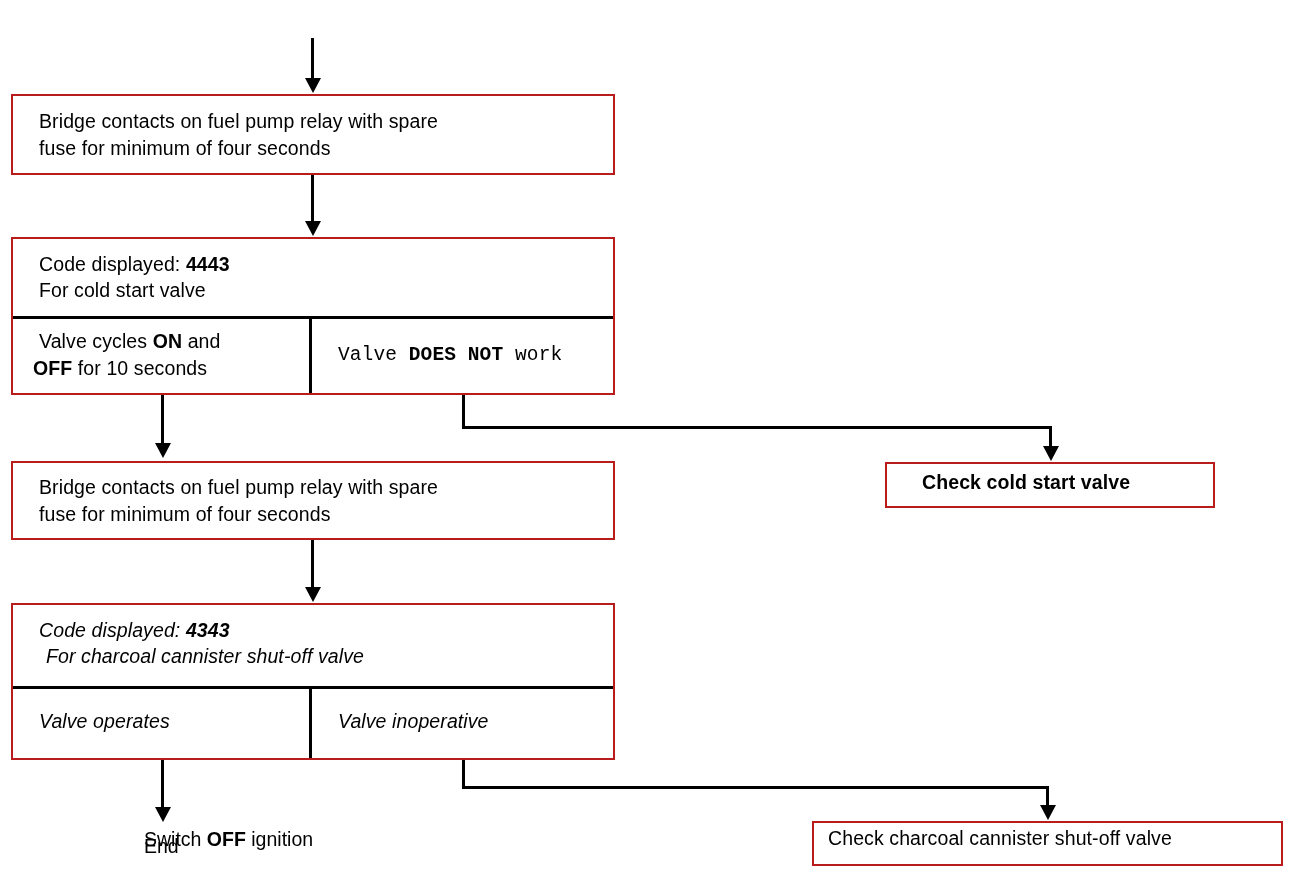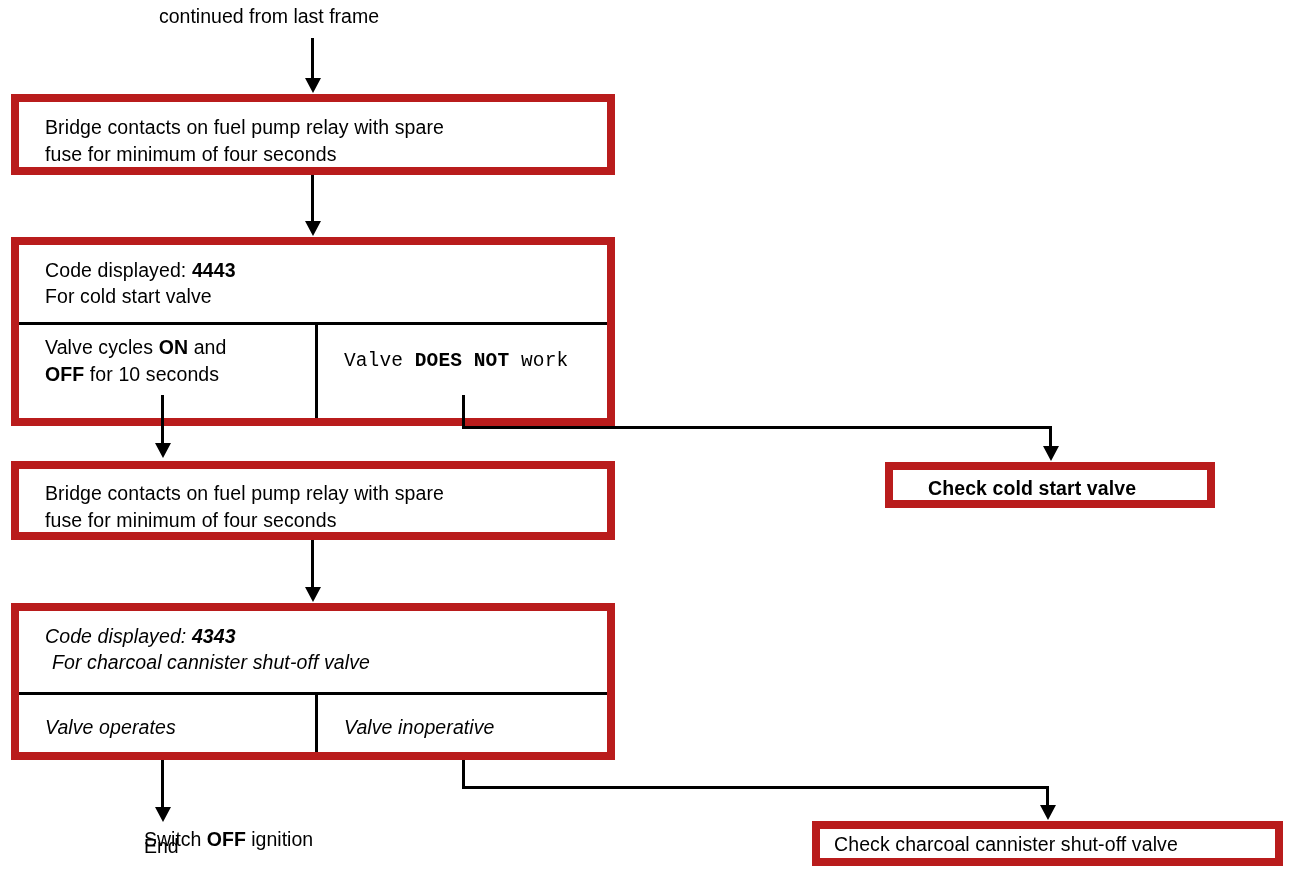--- a/index.html
+++ b/index.html
@@ -13,21 +13,21 @@
     height: 896px;
     background: #ffffff;
     font-family: "Liberation Sans", sans-serif;
     color: #000000;
     overflow: hidden;
   }
 
   
   .box {
     position: absolute;
-    border: 8px solid #b91c1c;
+    border: 2px solid #b91c1c;
     box-sizing: border-box;
     background: #ffffff;
   }
   .box-split-h {
     position: absolute;
     left: 0;
     right: 0;
     height: 0;
     border-top: 3px solid #000000;
   }
@@ -76,44 +76,43 @@
     border-left: 8px solid transparent;
     border-right: 8px solid transparent;
     border-top: 15px solid #000000;
   }
 </style>
 </head>
 <body>
 
 <div id="page">
 
-  <div class="free-text" style="left:159px; top:3px;">continued from last frame</div>
 
   <div class="line-v" style="left:311px; top:38px; height:42px;"></div>
   <div class="arrow-down" style="left:305px; top:78px;"></div>
 
   <div class="box" style="left:11px; top:94px; width:604px; height:81px;">
     <div class="cell-text" style="left:26px; top:12px;">Bridge contacts on fuel pump relay with spare</div>
     <div class="cell-text" style="left:26px; top:39px;">fuse for minimum of four seconds</div>
   </div>
 
   <div class="line-v" style="left:311px; top:175px; height:48px;"></div>
   <div class="arrow-down" style="left:305px; top:221px;"></div>
 
-  <div class="box" style="left:11px; top:237px; width:604px; height:189px;">
+  <div class="box" style="left:11px; top:237px; width:604px; height:158px;">
 
     <div class="cell-text" style="left:26px; top:12px;"><span>Code displayed: </span><b>4443</b></div>
     <div class="cell-text" style="left:26px; top:38px;text-align:right;">For cold start valve</div>
 
     <div class="box-split-h" style="top:77px;"></div>
 
     <div class="box-split-v" style="left:296px; top:77px;"></div>
 
     <div class="cell-text" style="left:26px; top:89px;"><span>Valve cycles </span><b>ON</b><span> and</span></div>
-    <div class="cell-text" style="left:26px; top:116px;"><b>OFF</b><span> for 10 seconds</span></div>
+    <div class="cell-text" style="left:20px; top:116px;"><b>OFF</b><span> for 10 seconds</span></div>
 
     <div class="cell-text" style="left:325px; top:103px;font-family:Liberation Mono, monospace;"><span>Valve </span><b>DOES NOT</b><span> work</span></div>
   </div>
 
   <div class="line-v" style="left:161px; top:395px; height:50px;"></div>
   <div class="arrow-down" style="left:155px; top:443px;"></div>
 
   <div class="line-v" style="left:462px; top:395px; height:33px;"></div>
   <div class="line-h" style="left:462px; top:426px; width:590px;"></div>
   <div class="line-v" style="left:1049px; top:426px; height:22px;"></div>

